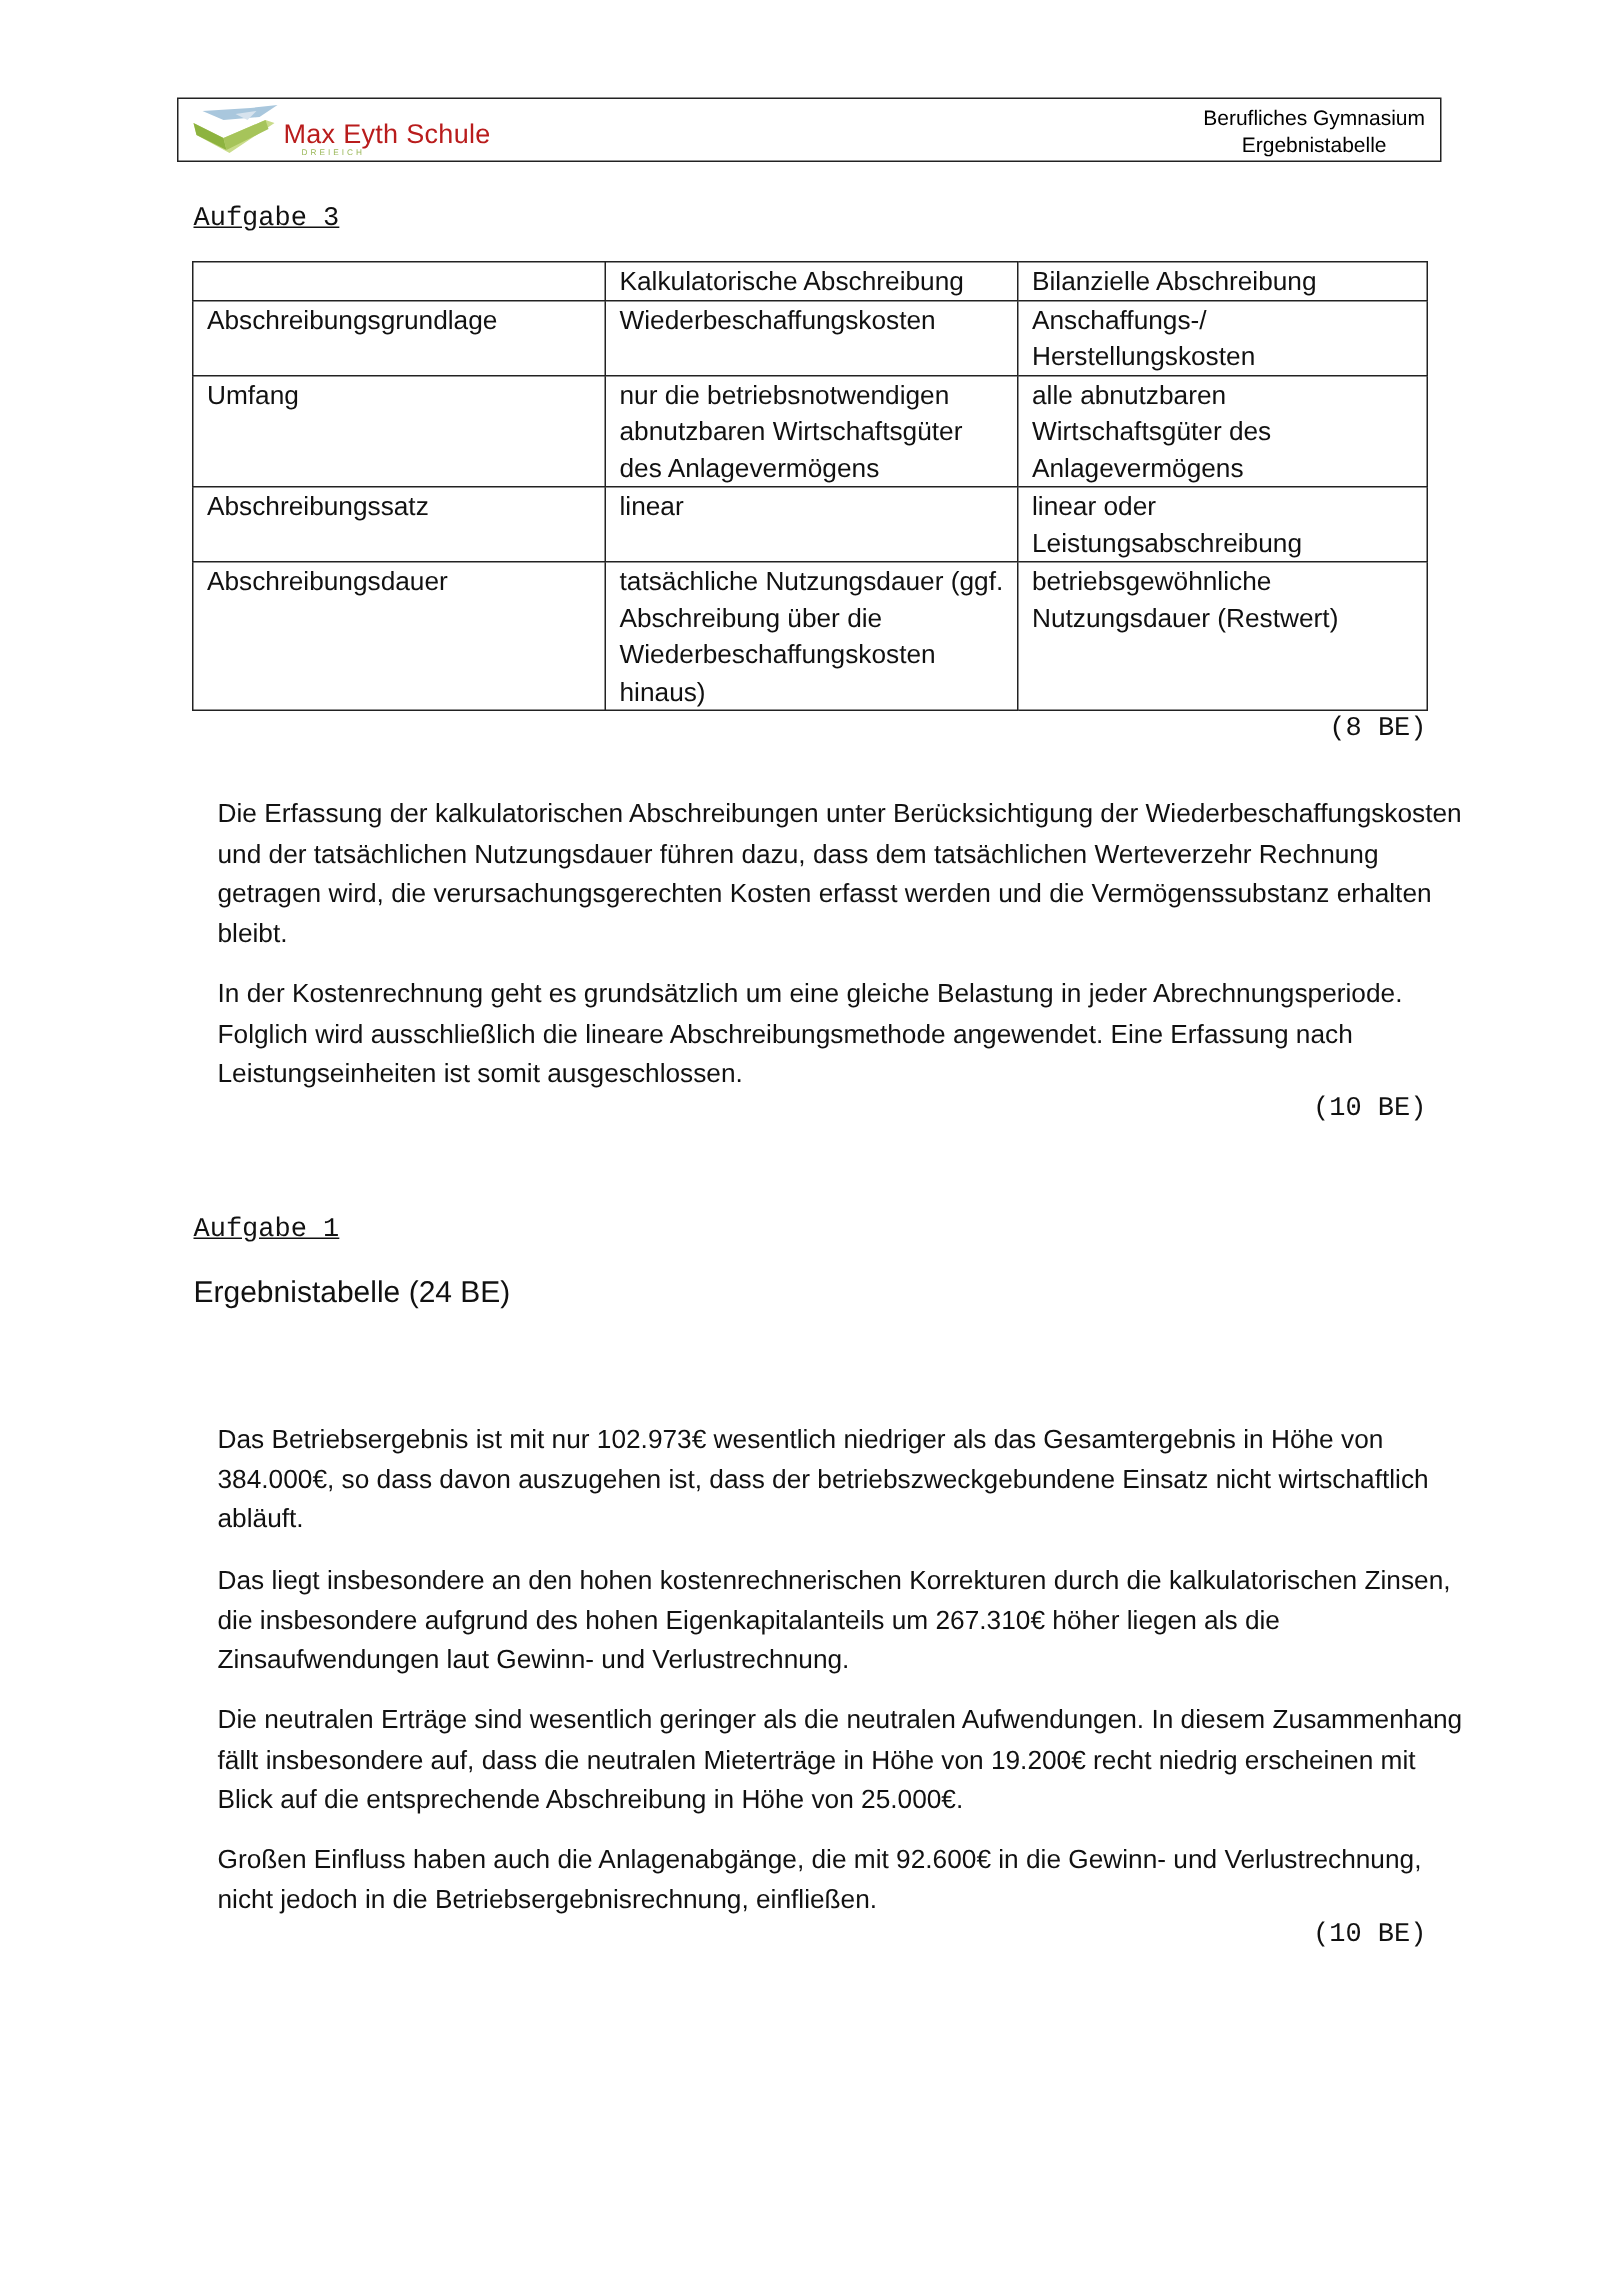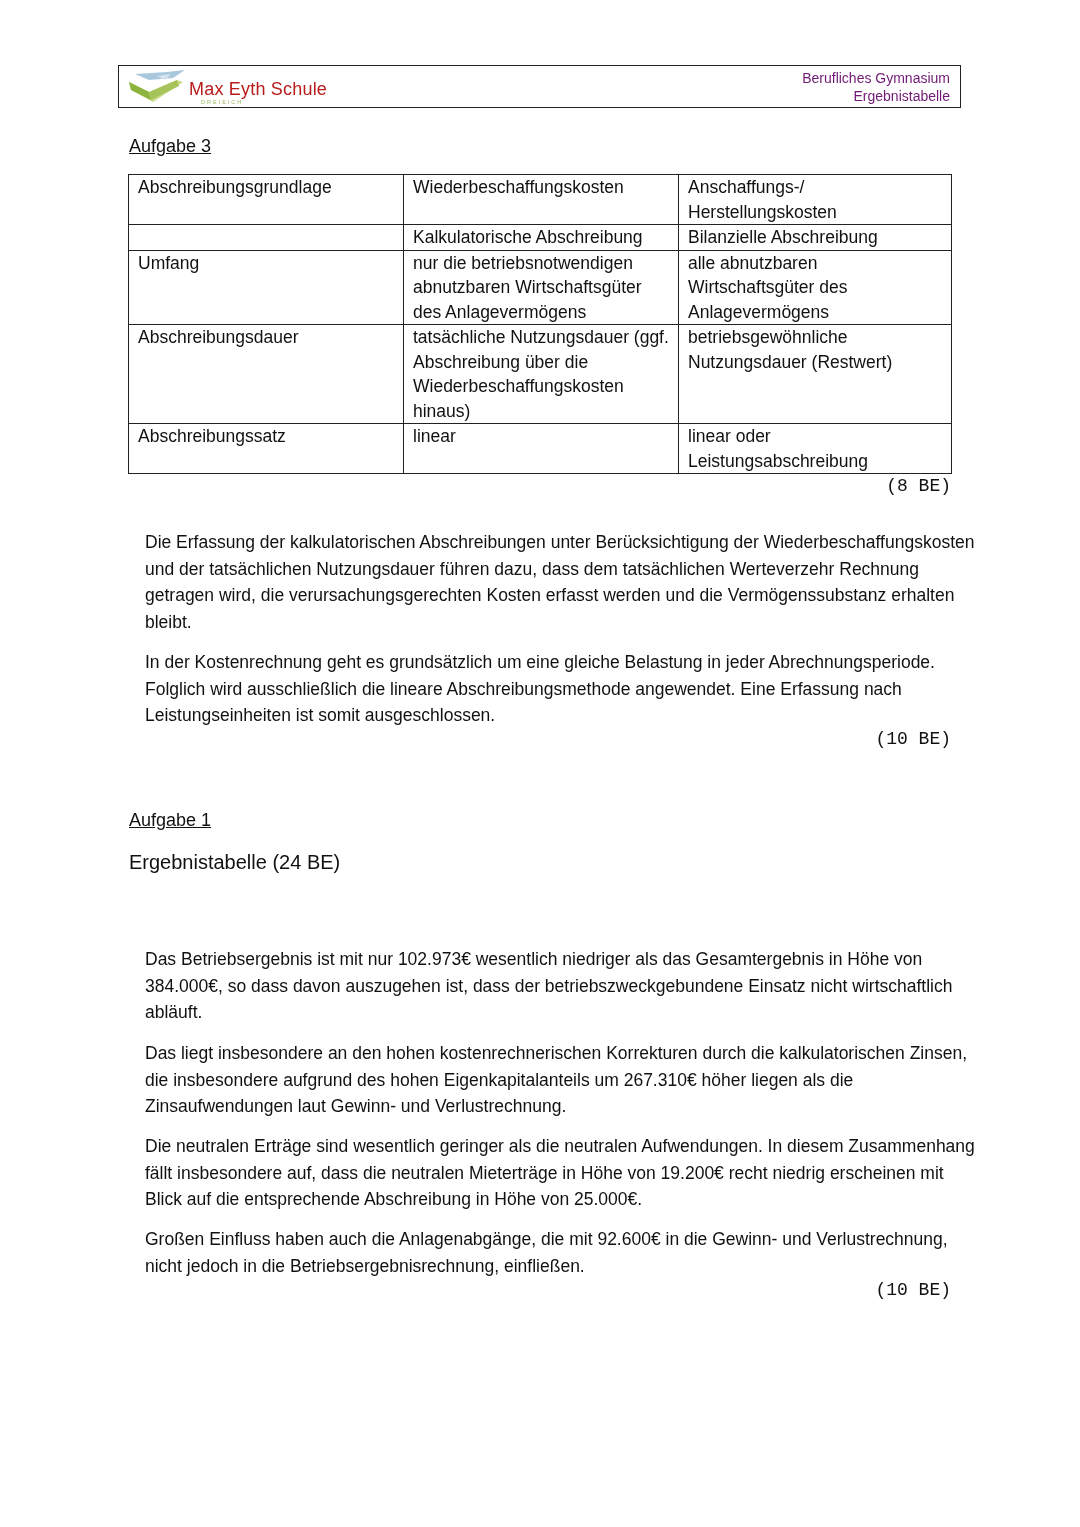--- a/index.html
+++ b/index.html
@@ -13,24 +13,24 @@
   }
   .logo { position: absolute; left: 8px; top: 2px; width: 220px; height: 38px; }
   .logo-text {
     position: absolute; left: 62px; top: 11px; font-size: 18px; color: #b91c1c;
     letter-spacing: 0.2px;
   }
   .logo-sub {
     position: absolute; left: 74px; top: 31px; font-size: 5.5px; color: #9bb85a; letter-spacing: 2px;
   }
   .header-right {
-    position: absolute; right: 10px; top: 3px; text-align: right; font-size: 14px; line-height: 18px; color: #701a75;
+    position: absolute; right: 10px; top: 3px; text-align: center; font-size: 14px; line-height: 18px; color: #000000;
   }
   .h-underline {
-    position: absolute; font-size: 18px; text-decoration: underline; color: #111;
+    position: absolute; font-size: 18px; text-decoration: underline; color: #111; font-family: Liberation Mono, monospace;
   }
   table.cmp {
     position: absolute; left: 128px; top: 174px; width: 824px;
     border-collapse: collapse; font-size: 17.5px; line-height: 24.5px;
   }
   table.cmp td {
     border: 1.5px solid #222; vertical-align: top; padding: 0 9px; 
   }
   table.cmp td.c1 { width: 256px; }
   table.cmp td.c2 { width: 256px; }
@@ -58,43 +58,43 @@
     <div>Berufliches Gymnasium</div>
     <div>Ergebnistabelle</div>
   </div>
 </div>
 
 <div class="h-underline" style="left:129px;top:136px">Aufgabe 3</div>
 
 <table class="cmp">
   <tbody>
       <tr>
+    <td class="c1"></td>
+    <td class="c2">Kalkulatorische Abschreibung</td>
+    <td>Bilanzielle Abschreibung</td>
+  </tr>
+  <tr>
     <td class="c1">Abschreibungsgrundlage</td>
     <td class="c2">Wiederbeschaffungskosten</td>
     <td>Anschaffungs-/<br>Herstellungskosten</td>
-  </tr>
-  <tr>
-    <td class="c1"></td>
-    <td class="c2">Kalkulatorische Abschreibung</td>
-    <td>Bilanzielle Abschreibung</td>
   </tr>
   <tr>
     <td class="c1">Umfang</td>
     <td class="c2">nur die betriebsnotwendigen abnutzbaren Wirtschaftsgüter des Anlagevermögens</td>
     <td>alle abnutzbaren Wirtschaftsgüter des Anlagevermögens</td>
   </tr>
   <tr>
+    <td class="c1">Abschreibungssatz</td>
+    <td class="c2">linear</td>
+    <td>linear oder Leistungsabschreibung</td>
+  </tr>
+  <tr>
     <td class="c1">Abschreibungsdauer</td>
     <td class="c2">tatsächliche Nutzungsdauer (ggf. Abschreibung über die Wiederbeschaffungskosten hinaus)</td>
     <td>betriebsgewöhnliche Nutzungsdauer (Restwert)</td>
-  </tr>
-  <tr>
-    <td class="c1">Abschreibungssatz</td>
-    <td class="c2">linear</td>
-    <td>linear oder Leistungsabschreibung</td>
   </tr>
 </tbody>
   </table>
 
 <div class="be" style="top:476px">(8 BE)</div>
 
 <p class="para" style="top:513px">Die Erfassung der kalkulatorischen Abschreibungen unter Berücksichtigung der Wiederbeschaffungskosten und der tatsächlichen Nutzungsdauer führen dazu, dass dem tatsächlichen Werteverzehr Rechnung getragen wird, die verursachungsgerechten Kosten erfasst werden und die Vermögenssubstanz erhalten bleibt.</p>
 <p class="para" style="top:633px">In der Kostenrechnung geht es grundsätzlich um eine gleiche Belastung in jeder Abrechnungsperiode. Folglich wird ausschließlich die lineare Abschreibungsmethode angewendet. Eine Erfassung nach Leistungseinheiten ist somit ausgeschlossen.</p>
 <div class="be" style="top:729px">(10 BE)</div>
 

